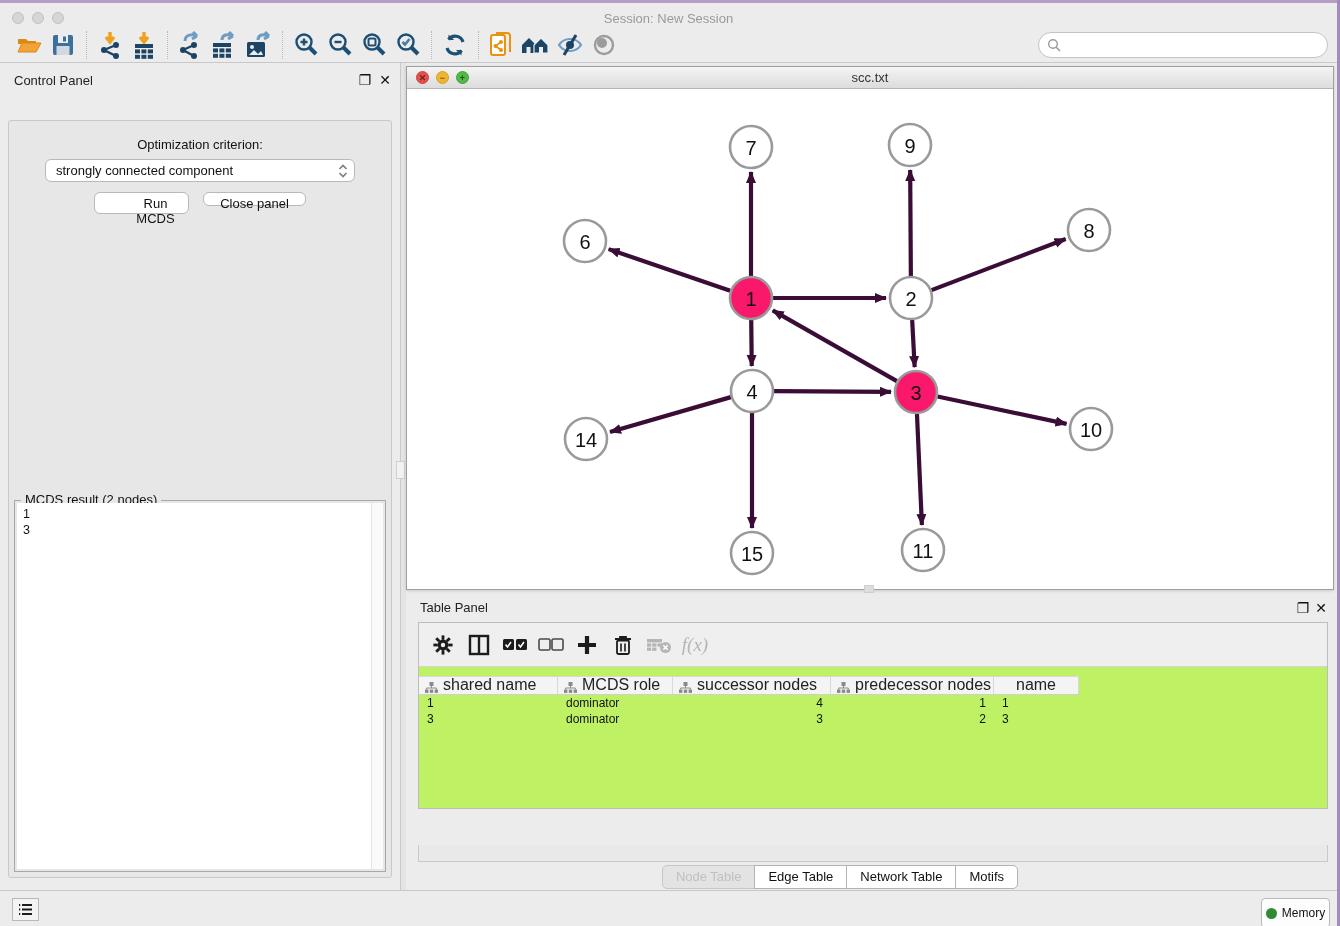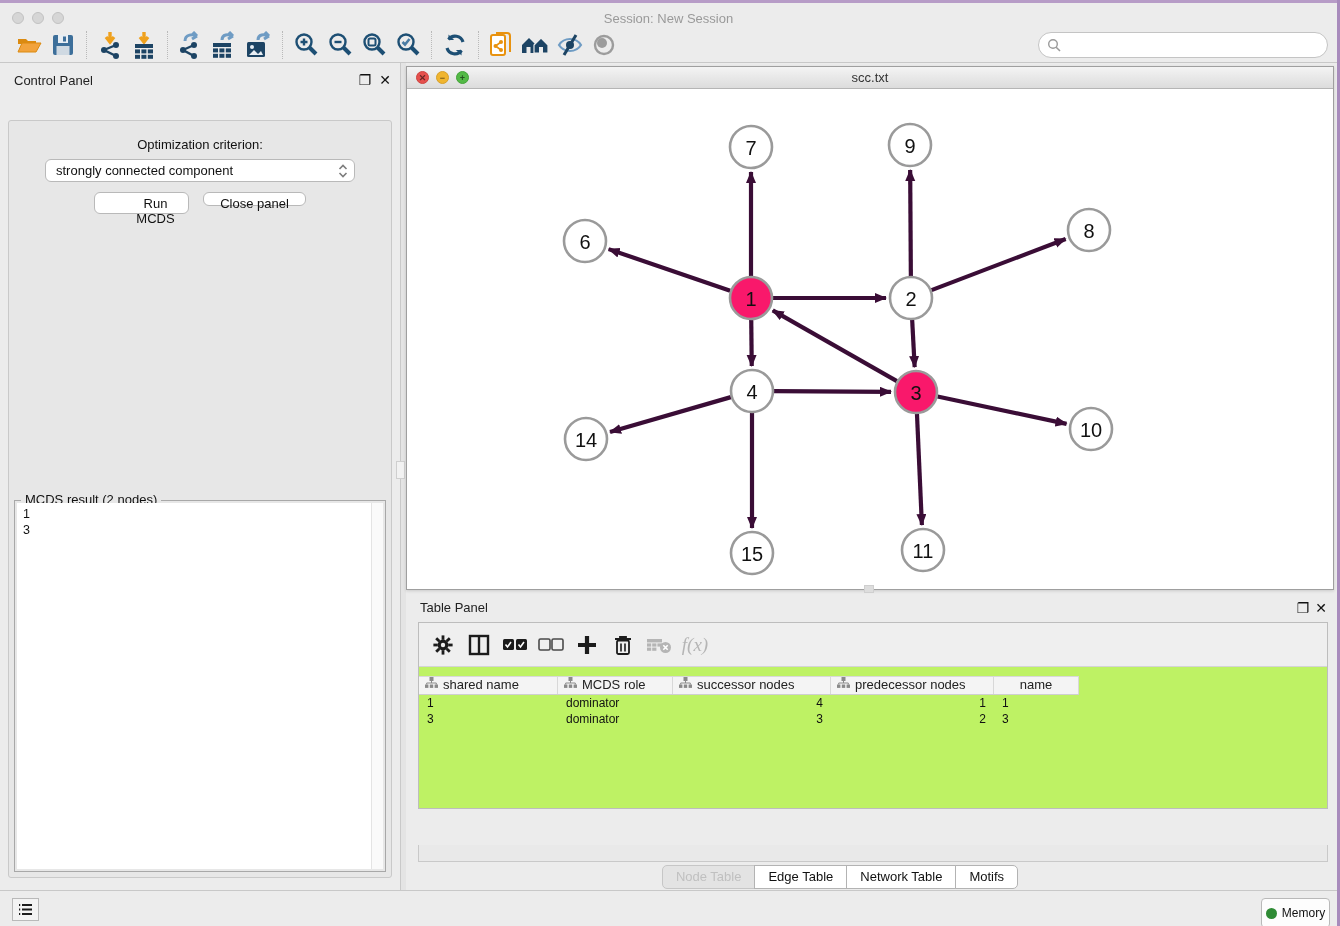--- a/index.html
+++ b/index.html
@@ -83,21 +83,21 @@
   
   #table-panel-title { left:420px; top:600px; font-size:13px; color:#222; }
   #tp-body { left:418px; top:622px; width:910px; height:187px; background:#bef264; border:1px solid #bdbdbd; }
   #tp-toolbar { position:absolute; left:0; top:0; width:100%; height:44px; background:#efefef;
     border-bottom:1px solid #d4d4d4; display:flex; align-items:center; padding-left:8px; gap:4px; }
   .tpt-btn { width:32px; height:32px; display:flex; align-items:center; justify-content:center; }
   #fx-label { font-size:19px; font-family:"Liberation Serif", serif; font-style:italic; color:#b5b5b5; }
 
   #tbl-header { position:absolute; left:0; top:53px; height:19px; display:flex;
     background:#f4f4f4; border-top:1px solid #d8d8d8; border-bottom:1px solid #cfcfcf; }
-  .th { display:flex; align-items:flex-start; gap:5px; font-size:13px; color:#222;
+  .th { display:flex; align-items:flex-end; gap:5px; font-size:16px; color:#222;
     border-right:1px solid #d8d8d8; padding-left:6px; height:100%; }
   .th.center { justify-content:center; padding-left:0; }
   #tbl-rows { position:absolute; left:0; top:72px; width:100%; }
   .tr { display:flex; height:16px; }
   .td { font-size:12px; color:#111; padding:0 8px; line-height:16px; white-space:nowrap; overflow:hidden; }
   .td.right { text-align:right; }
 
   #tp-footer { left:418px; top:845px; width:910px; height:17px; background:#e9e9e9; border:1px solid #c9c9c9; border-top:none; }
   #tbl-tabs { left:0; top:865px; width:1340px; display:flex; justify-content:center; }
   #tbl-tabs-inner { margin-left:340px; display:flex; }

